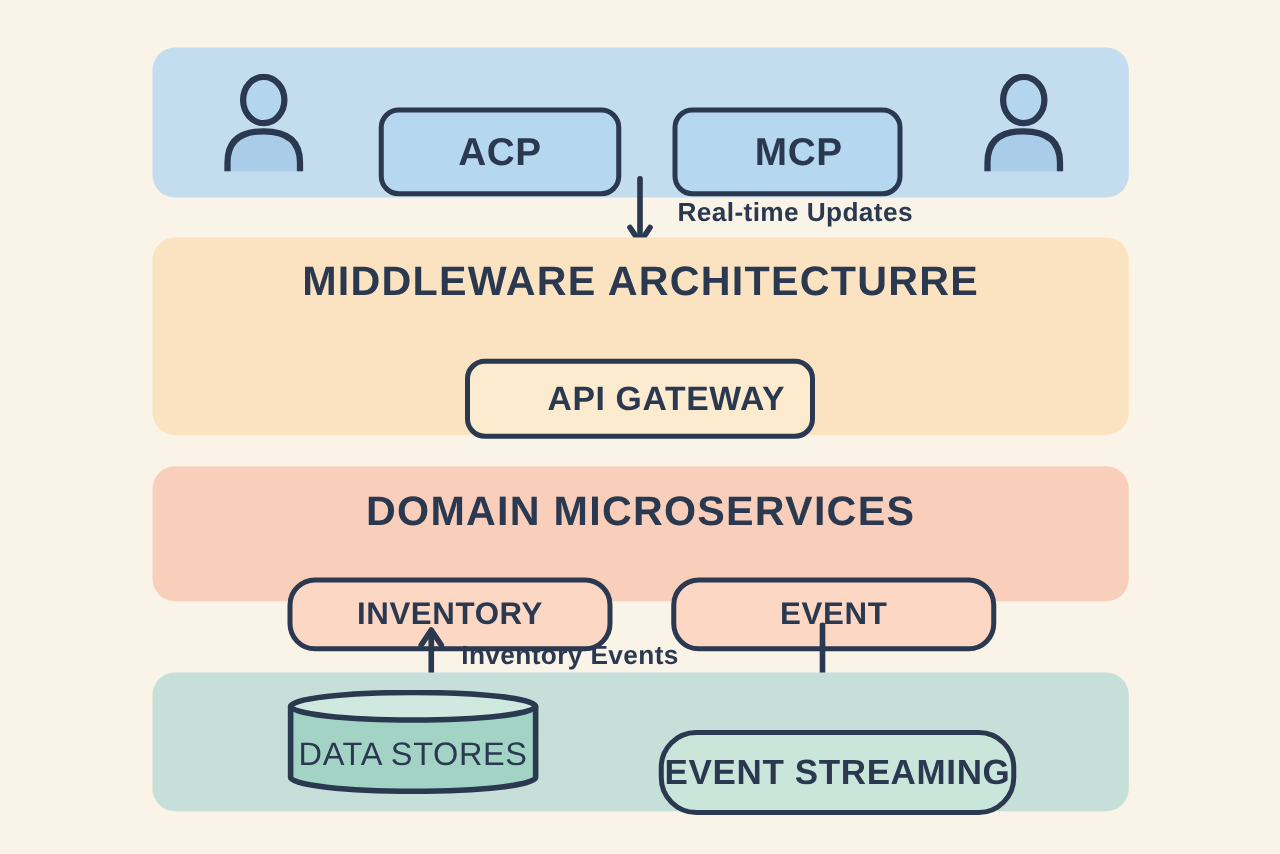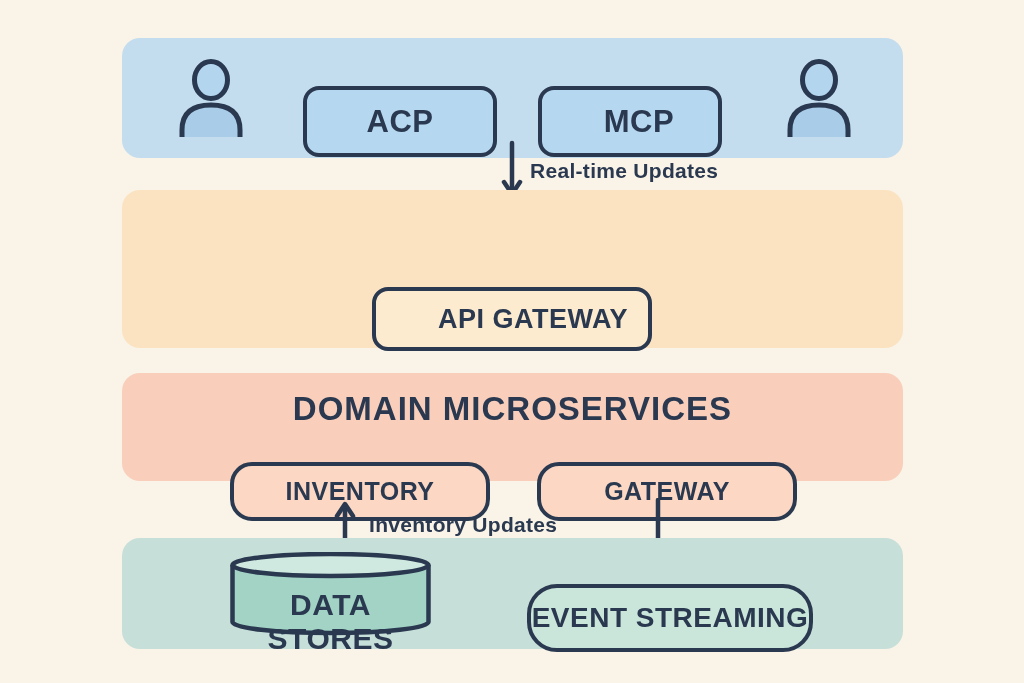--- a/index.html
+++ b/index.html
@@ -37,26 +37,26 @@
   .band-middleware .band-title{top:16px;}
   .band-microservices .band-title{top:17px;}
   .api-box{left:250px;top:73px;width:280px;height:64px;}
   .inventory-box{left:108px;top:65px;width:260px;height:59px;}
   .orders-box{left:415px;top:65px;width:260px;height:59px;}
   .event-box{left:405px;top:22px;width:286px;height:68px;font-size:28px;border-radius:30px;}
   .cylinder{position:absolute;left:106px;top:14px;width:205px;height:86px;}
   .cylinder svg .cyl-body{fill:var(--cyl-body);stroke:var(--navy);stroke-width:4.5;}
   .cylinder svg .cyl-cap{fill:var(--cyl-top);stroke:var(--navy);stroke-width:4.5;}
   .cylinder .cyl-label{position:absolute;left:0;top:36px;width:100%;text-align:center;
-              color:var(--navy);font-weight:bold;font-size:30px;letter-spacing:.5px;}
+              color:var(--navy);font-weight:normal;font-size:26px;letter-spacing:.5px;}
   .arrow{position:absolute;}
   .arrow svg line,.arrow svg polyline{stroke:var(--navy);stroke-width:4.5;fill:none;
               stroke-linecap:round;stroke-linejoin:round;}
   .flow-label{position:absolute;color:var(--navy);font-weight:bold;font-size:21px;letter-spacing:.3px;}
-  .label-realtime{left:530px;top:159px;}
+  .label-realtime{left:542px;top:159px;}
   .label-invevents{left:369px;top:513px;}
 </style>
 </head>
 <body>
 
 <div class="stage">
 
   <div class="band band-clients">
     <div class="person person-left">
       <svg viewBox="0 0 74 78" width="74" height="78">
@@ -80,42 +80,43 @@
 
   <div class="arrow" style="left:490px;top:140px;width:44px;height:58px;">
     <svg width="44" height="58" viewBox="0 0 44 58">
       <line x1="22" y1="3" x2="22" y2="48"></line>
       <polyline points="14,42 22,54 30,42"></polyline>
     </svg>
   </div>
   <div class="flow-label label-realtime">Real-time Updates</div>
 
   <div class="band band-middleware">
+    <div class="band-title">MIDDLEWARE ARCHITECTURRE</div>
     <div class="node node-peach api-box">
       <span>API GATEWAY</span>
     </div>
   </div>
 
   <div class="band band-microservices">
     <div class="band-title">DOMAIN MICROSERVICES</div>
     <div class="node node-salmon inventory-box">
       <span>INVENTORY</span>
     </div>
     <div class="node node-salmon orders-box">
-      <span>GATEWAY</span>
+      <span>EVENT</span>
     </div>
   </div>
 
   <div class="arrow" style="left:323px;top:500px;width:44px;height:60px;">
     <svg width="44" height="60" viewBox="0 0 44 60">
       <line x1="22" y1="10" x2="22" y2="58"></line>
       <polyline points="14,16 22,4 30,16"></polyline>
     </svg>
   </div>
-  <div class="flow-label label-invevents">Inventory Updates</div>
+  <div class="flow-label label-invevents">Inventory Events</div>
 
   <div class="arrow" style="left:636px;top:498px;width:44px;height:70px;">
     <svg width="44" height="70" viewBox="0 0 44 70">
       <line x1="22" y1="2" x2="22" y2="56"></line>
       <polyline points="14,50 22,62 30,50"></polyline>
     </svg>
   </div>
 
   <div class="band band-data">
     <div class="cylinder">

